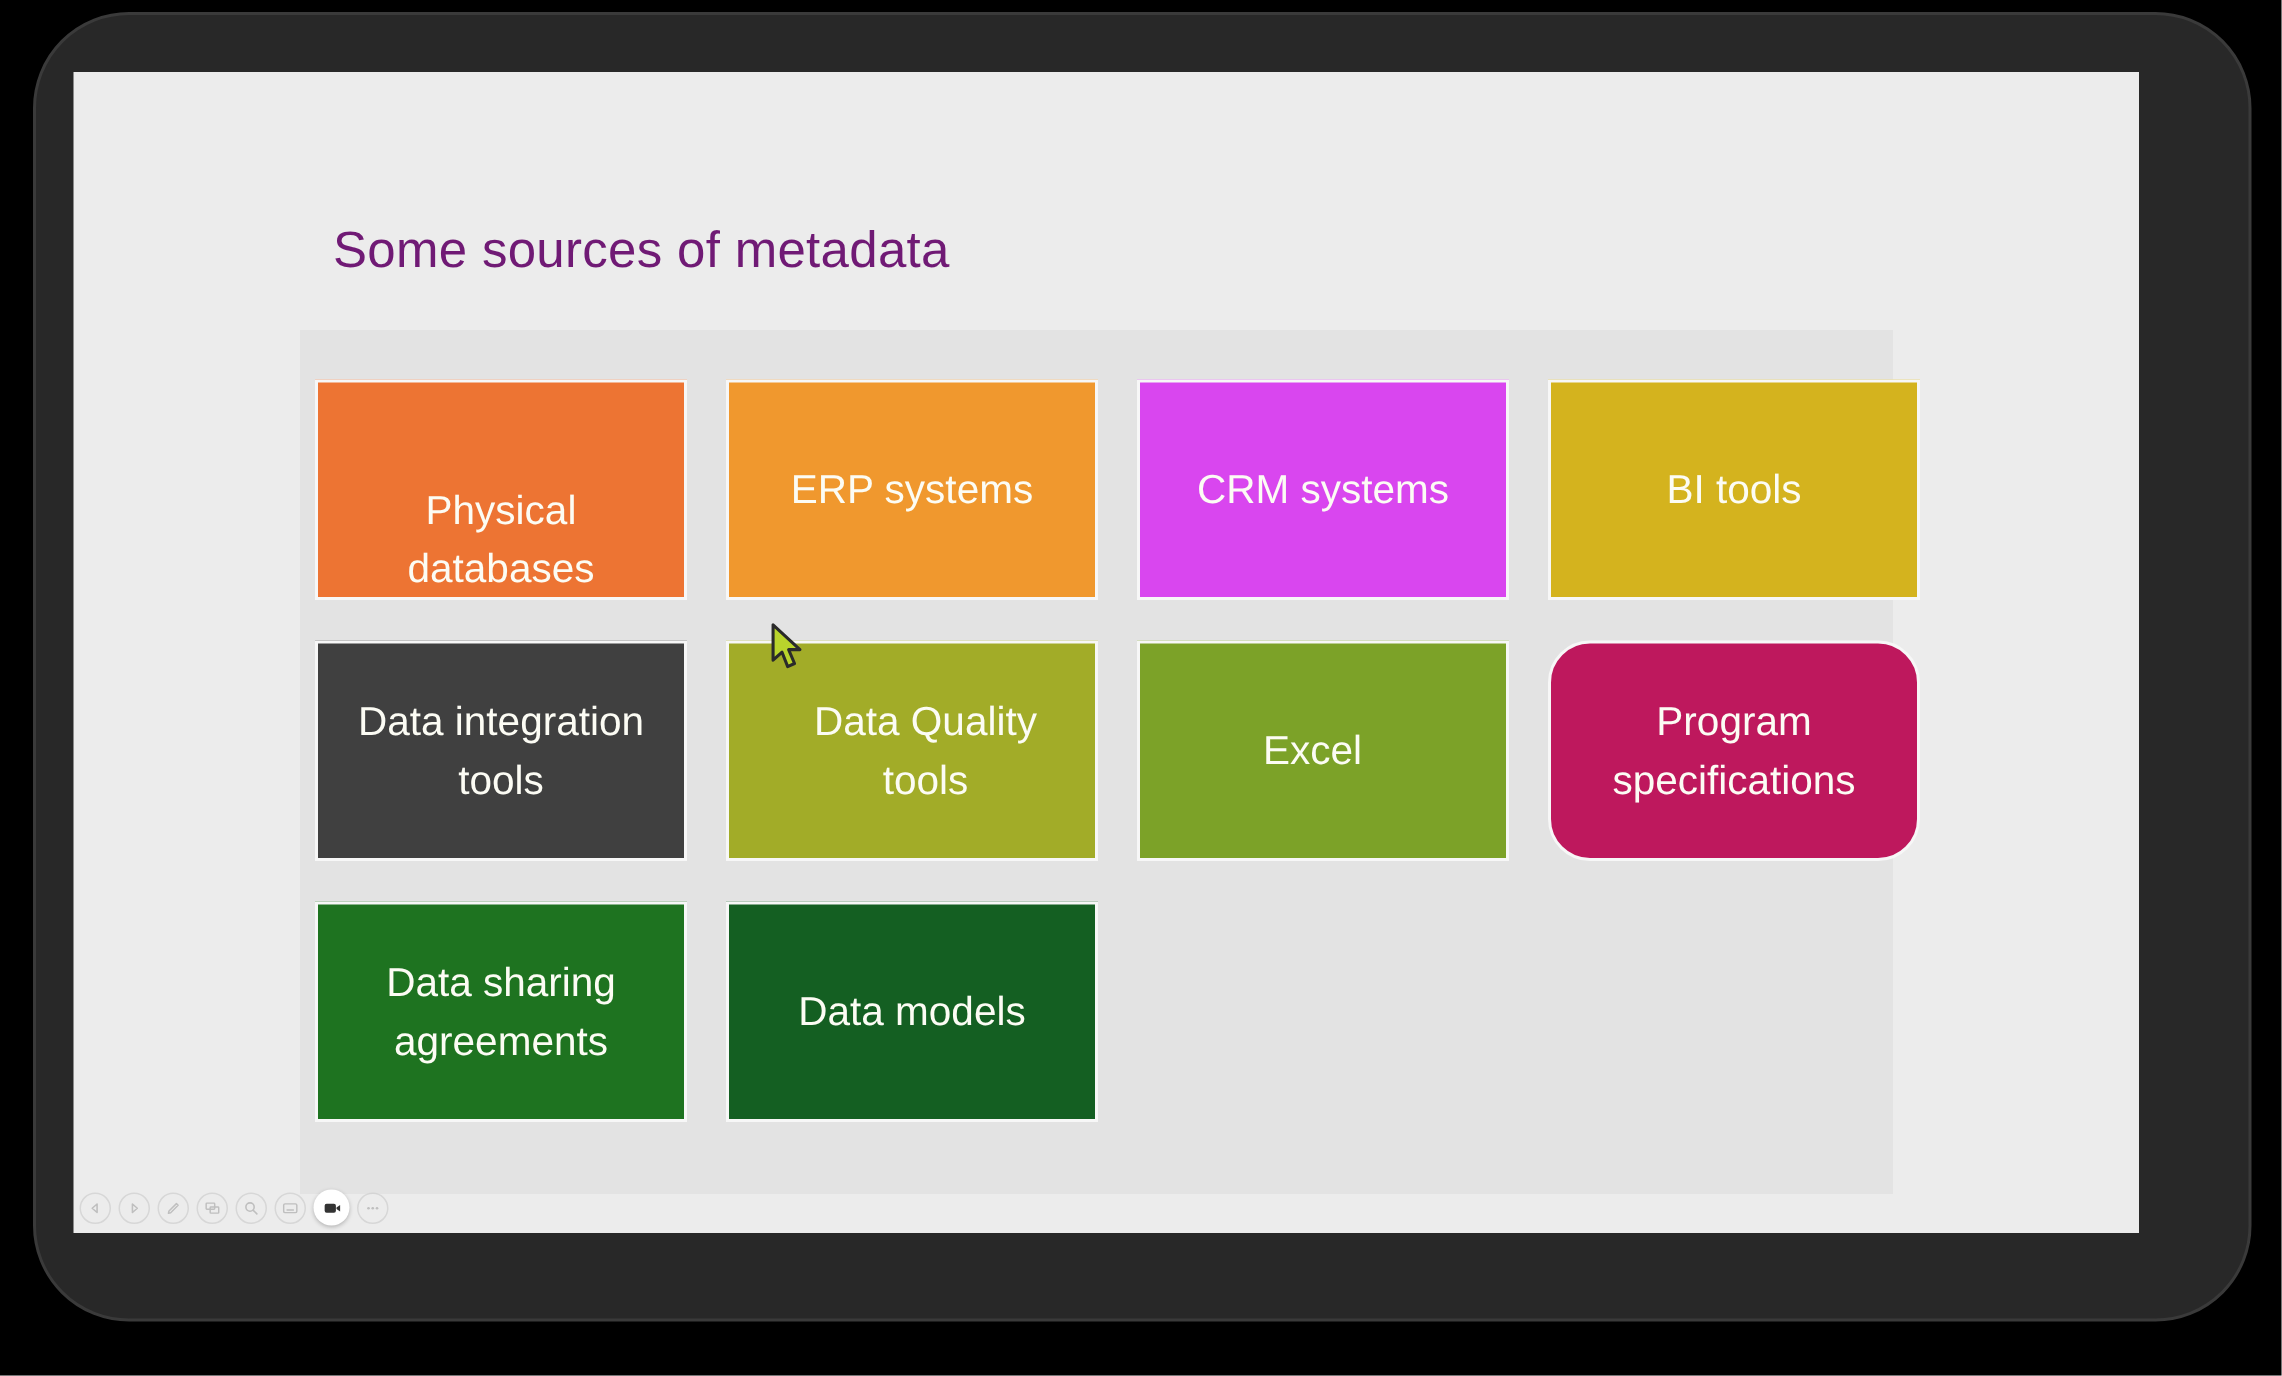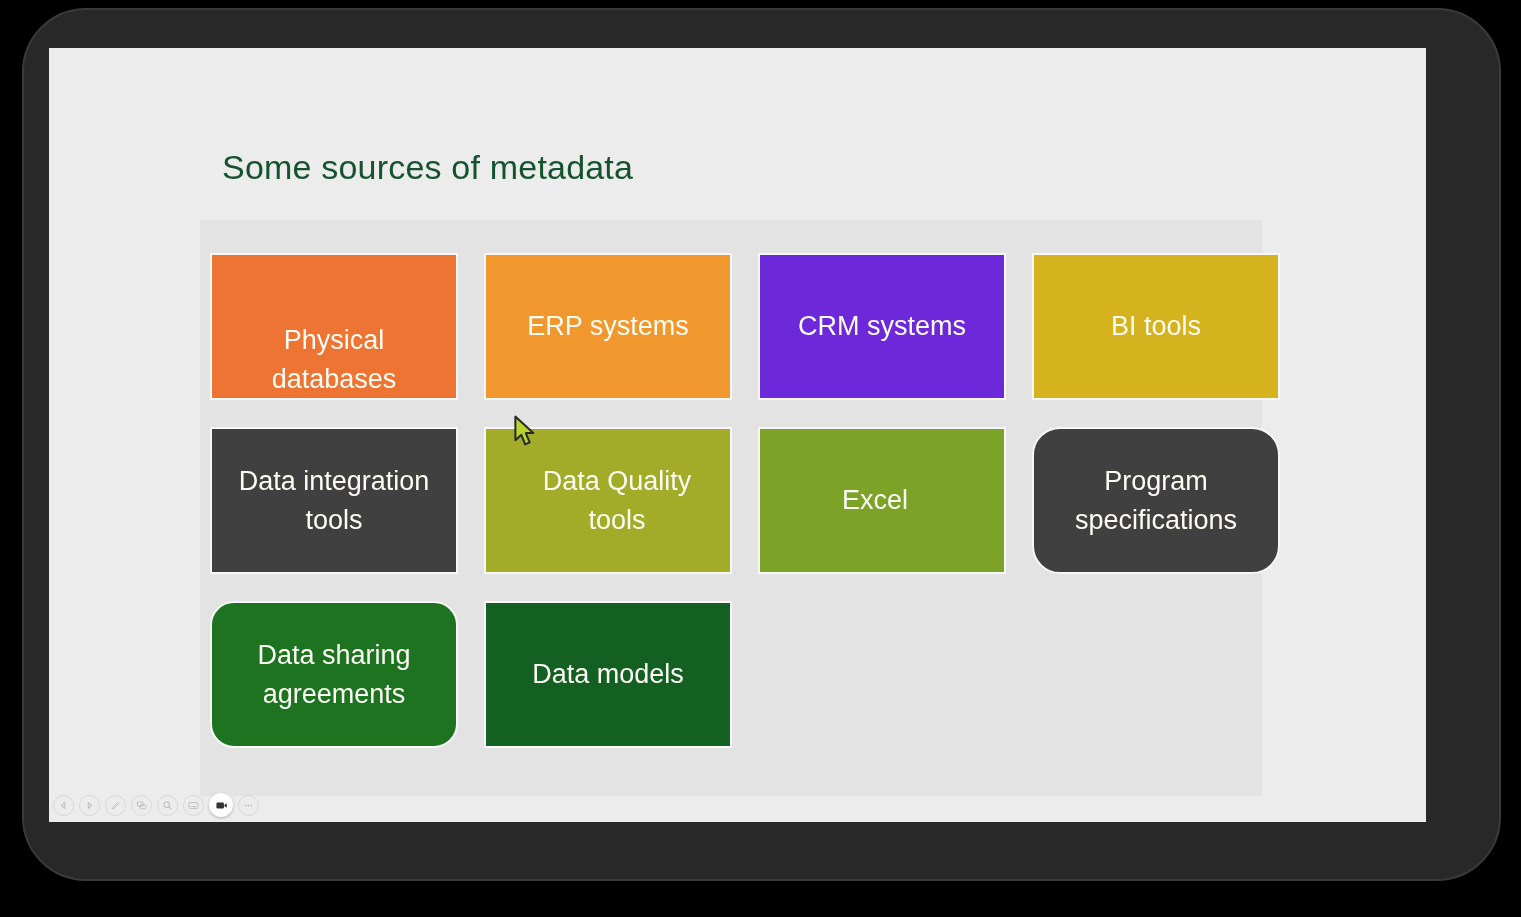--- a/index.html
+++ b/index.html
@@ -21,21 +21,21 @@
   .slide{
     position:absolute;
     left:49px;top:48px;
     width:1377px;height:774px;
     background:#ececec;
   }
   .slide-title{
     position:absolute;
     left:173px;top:100px;
     font-size:34px;
-    color:#14532d;
+    color:#701a75;
     letter-spacing:0.2px;
   }
   .content-panel{
     position:absolute;
     left:151px;top:172px;
     width:1062px;height:576px;
     background:#e3e3e3;
   }
   .grid{
     position:absolute;
@@ -99,39 +99,39 @@
 
   <div class="content-panel"></div>
 
   <div class="grid" id="grid">
       <div class="source-box" style="background: rgb(237, 116, 51); align-items: flex-end;">
       <span>Physical databases</span>
     </div>
       <div class="source-box" style="background: rgb(240, 152, 46);">
       <span>ERP systems</span>
     </div>
-      <div class="source-box" style="background: #6d28d9;">
+      <div class="source-box" style="background: #d946ef;">
       <span>CRM systems</span>
     </div>
       <div class="source-box" style="background: rgb(212, 179, 30);">
       <span>BI tools</span>
     </div>
       <div class="source-box" style="background: #404040;">
       <span>Data integration tools</span>
     </div>
       <div class="source-box" style="background: rgb(162, 172, 40); padding-left: 44px;">
       <span>Data Quality tools</span>
     </div>
       <div class="source-box" style="background: rgb(124, 162, 40); padding-left: 12px;">
       <span>Excel</span>
     </div>
-      <div class="source-box" style="background: #404040; border-radius: 28px;">
+      <div class="source-box" style="background: #be185d; border-radius: 28px;">
       <span>Program specifications</span>
     </div>
-      <div class="source-box" style="background: rgb(30, 115, 32); border-radius: 24px;">
+      <div class="source-box" style="background: rgb(30, 115, 32);">
       <span>Data sharing agreements</span>
     </div>
       <div class="source-box" style="background: rgb(20, 95, 34);">
       <span>Data models</span>
     </div>
     </div>
 
   <div class="toolbar">
     <button class="tb-btn">
       <svg width="13" height="13" viewBox="0 0 16 16" fill="none" stroke="#b0b0b0" stroke-width="1.3" stroke-linejoin="round">

